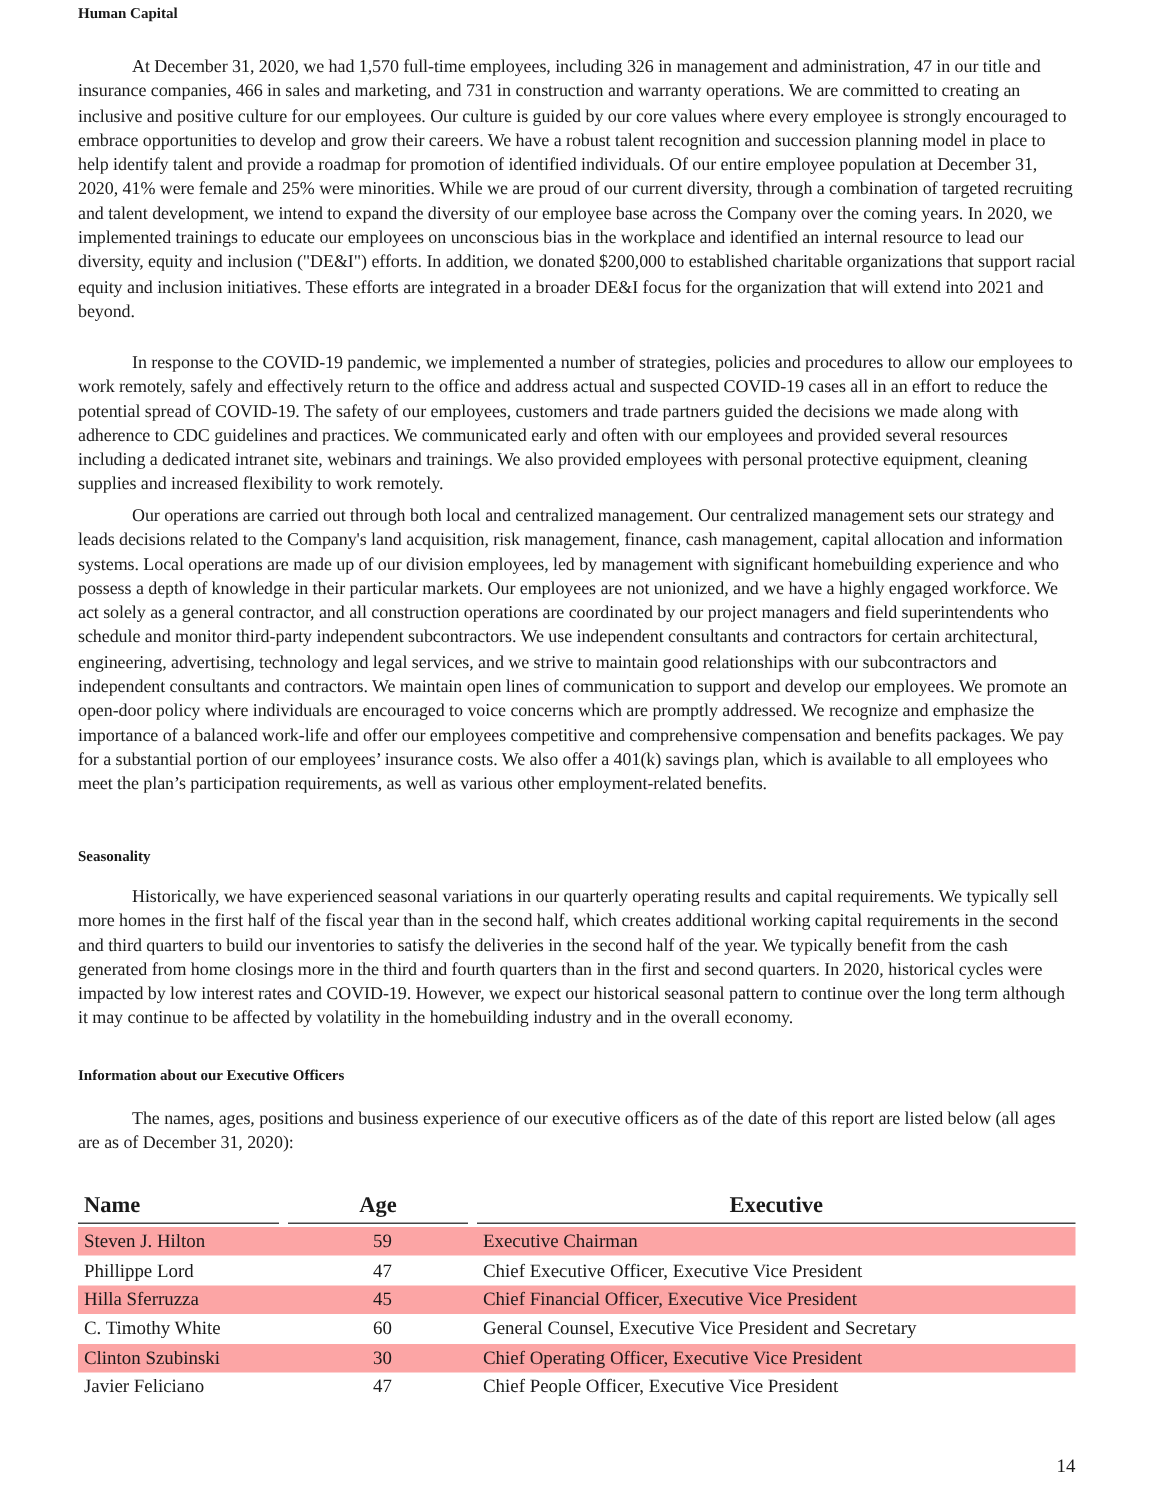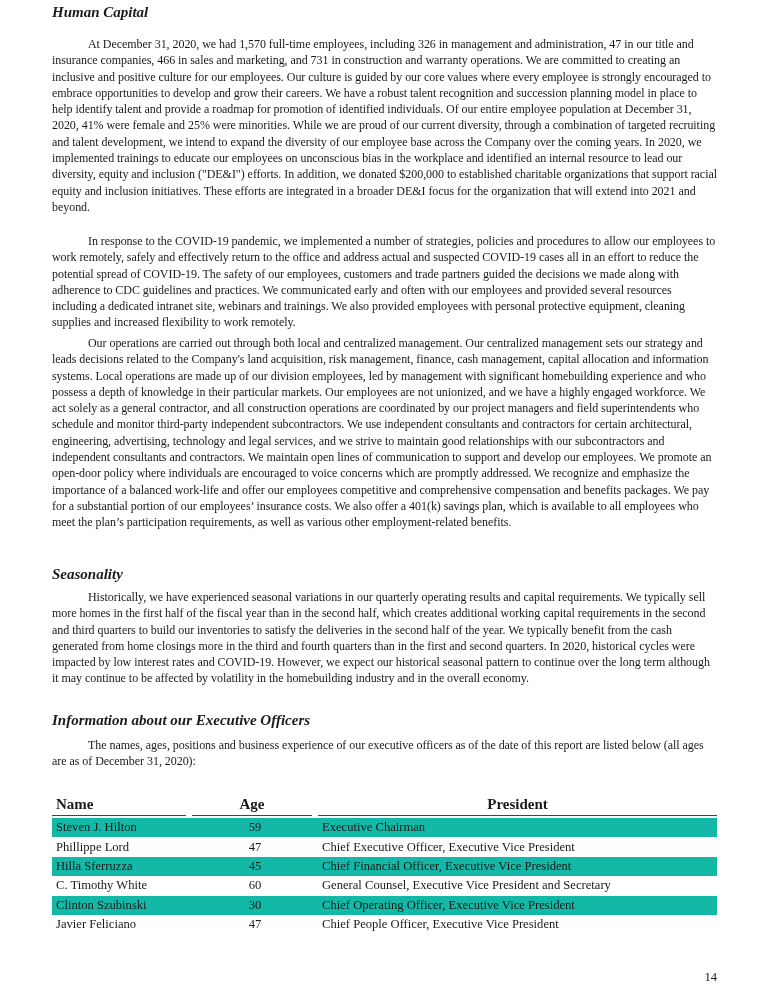--- a/index.html
+++ b/index.html
@@ -3,42 +3,42 @@
 <meta charset="utf-8">
 <style>
   html, body { margin: 0; padding: 0; background: #ffffff; }
   body {
     width: 768px; height: 1000px; position: relative; overflow: hidden;
     font-family: "Liberation Serif", "DejaVu Serif", serif;
     color: #1a1a1a;
   }
   .page { position: absolute; left: 52px; top: 0; width: 665px; }
   .heading {
-    font-style: italic; font-weight: bold; font-size: 15px;
+    font-weight: bold; font-size: 10px;
     position: absolute; left: 0; text-align: center;
   }
   .para {
     position: absolute; left: 0; width: 665px;
     font-size: 12px; line-height: 16.3px; text-indent: 36px; margin: 0;
     letter-spacing: -0.05px;
   }
   table.officers {
     position: absolute; left: 0; top: 796px; width: 665px;
     border-collapse: separate; border-spacing: 0;
     font-size: 12.6px;
   }
   table.officers th {
     font-size: 15px; font-weight: bold; padding: 0 0 2px 0; height: 14px;
     vertical-align: bottom;
   }
   table.officers th span.rule {
     display: block; border-bottom: 1.5px solid #444; padding: 0 4px 2px 4px;
   }
   table.officers td { height: 19.4px; padding: 0 4px; vertical-align: middle; }
-  table.officers tr.shaded td { background: #14b8a6; }
+  table.officers tr.shaded td { background: #fca5a5; }
   .col-name { width: 132px; text-align: left; }
   .col-age { width: 118px; text-align: center; margin-top: 44px; }
   .col-pos { text-align: left; }
   th.col-name span.rule { margin-right: 6px; }
   th.col-age span.rule { margin-right: 6px; text-align: center; }
   th.col-pos span.rule { text-align: center; }
   td.col-age { padding-right: 10px; }
   .page-number {
     position: absolute; left: 0; width: 665px; top: 970px;
     text-align: right; font-size: 12.6px;
@@ -68,21 +68,21 @@
   <table class="officers">
     <thead>
       <tr>
         <th class="col-name">
             <span class="rule">Name</span>
           </th>
         <th class="col-age">
             <span class="rule">Age</span>
           </th>
         <th class="col-pos">
-            <span class="rule">President</span>
+            <span class="rule">Executive</span>
           </th>
       </tr>
     </thead>
     <tbody>
       <tr class="shaded">
         <td class="col-name">Steven J. Hilton</td>
         <td class="col-age">59</td>
         <td class="col-pos">Executive Chairman</td>
       </tr>
       <tr>

